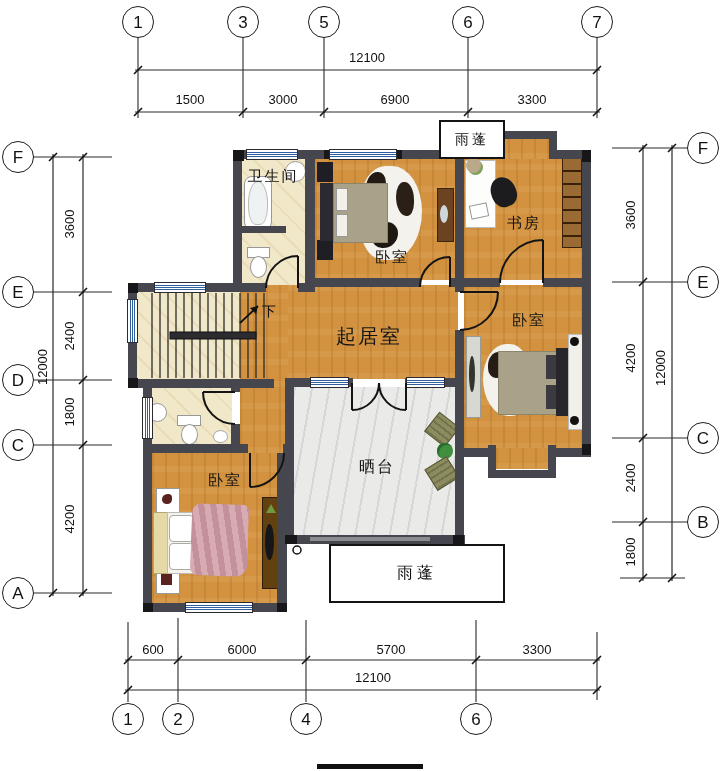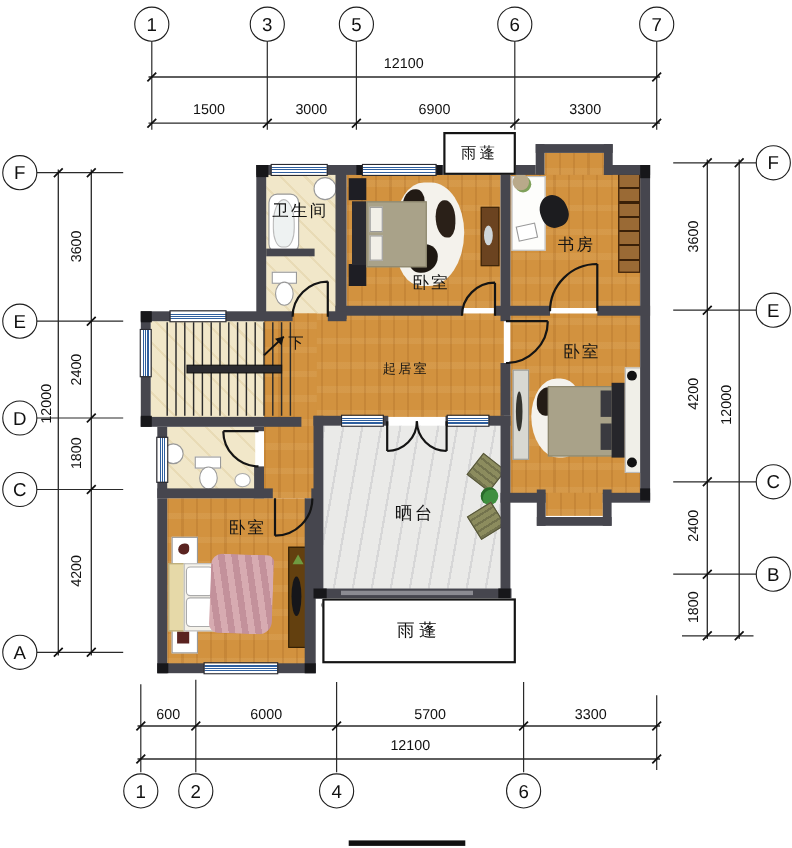--- a/index.html
+++ b/index.html
@@ -18,21 +18,21 @@
   .win-h{position:absolute;background:linear-gradient(to bottom,#fff 0 2px,#2f5f9e 2px 3px,#fff 3px 4px,#2f5f9e 4px 5px,#fff 5px 6px,#2f5f9e 6px 7px,#fff 7px 100%);outline:1px solid #2a2a30;}
   .win-v{position:absolute;background:linear-gradient(to right,#fff 0 2px,#2f5f9e 2px 3px,#fff 3px 4px,#2f5f9e 4px 5px,#fff 5px 6px,#2f5f9e 6px 7px,#fff 7px 100%);outline:1px solid #2a2a30;}
   .bubble{position:absolute;width:30px;height:30px;border:1.6px solid #1d1d1d;border-radius:50%;
           background:#fff;display:flex;align-items:center;justify-content:center;
           font-size:17px;line-height:1;z-index:8;}
   .dim{position:absolute;transform:translate(-50%,-50%);font-size:13px;white-space:nowrap;z-index:7;}
   .dim.rot{transform:translate(-50%,-50%) rotate(-90deg);}
   .room-label{position:absolute;transform:translate(-50%,-50%);font-size:15px;letter-spacing:2px;
               color:#141414;white-space:nowrap;z-index:7;font-weight:500;}
   .canopy{position:absolute;background:#fff;border:2px solid #141414;z-index:6;
-          display:flex;align-items:center;justify-content:center;}
+          display:flex;align-items:center;justify-content:center;margin-left:36px;}
   .furn{position:absolute;z-index:2;}
   svg.lines{position:absolute;left:0;top:0;z-index:5;pointer-events:none;}
   .wall-layer{z-index:3;} .floor-layer{z-index:1;}
   .title-wrap{position:absolute;left:300px;top:740px;width:195px;text-align:center;z-index:8;
               font-size:19px;letter-spacing:2px;color:#111;}
   .title-underline{position:absolute;left:317px;top:764px;width:106px;height:5px;background:#111;z-index:8;}
 </style>
 </head>
 <body>
 
@@ -220,24 +220,24 @@
     <circle cx="297" cy="550" r="4" stroke="#111" stroke-width="1.5" fill="#fff"></circle>
   </svg>
 
   <div class="canopy" style="left:403px;top:120px;width:62px;height:35px;">
     <span style="font-size:14px;letter-spacing:3px;">雨蓬</span>
   </div>
   <div class="canopy" style="left:293px;top:544px;width:172px;height:55px;">
     <span style="font-size:16px;letter-spacing:4px;">雨蓬</span>
   </div>
 
-  <div class="room-label" style="left:273px;top:192px;text-align:right;">卫生间</div>
+  <div class="room-label" style="left:273px;top:176px;text-align:right;">卫生间</div>
   <div class="room-label" style="left:392px;top:257px;">卧室</div>
   <div class="room-label" style="left:524px;top:223px;">书房</div>
-  <div class="room-label" style="left:369px;top:336px;font-size:12px;">起居室</div>
+  <div class="room-label" style="left:369px;top:336px;font-size:20px;">起居室</div>
   <div class="room-label" style="left:529px;top:320px;">卧室</div>
   <div class="room-label" style="left:225px;top:480px;">卧室</div>
   <div class="room-label" style="left:377px;top:467px;font-size:16px;">晒台</div>
   <div class="room-label" style="left:269px;top:312px;font-size:14px;letter-spacing:0;">下</div>
 
   <div class="bubble" style="left:122px;top:6px;">
       <span>1</span>
     </div>
   <div class="bubble" style="left:227px;top:6px;">
       <span>3</span>

